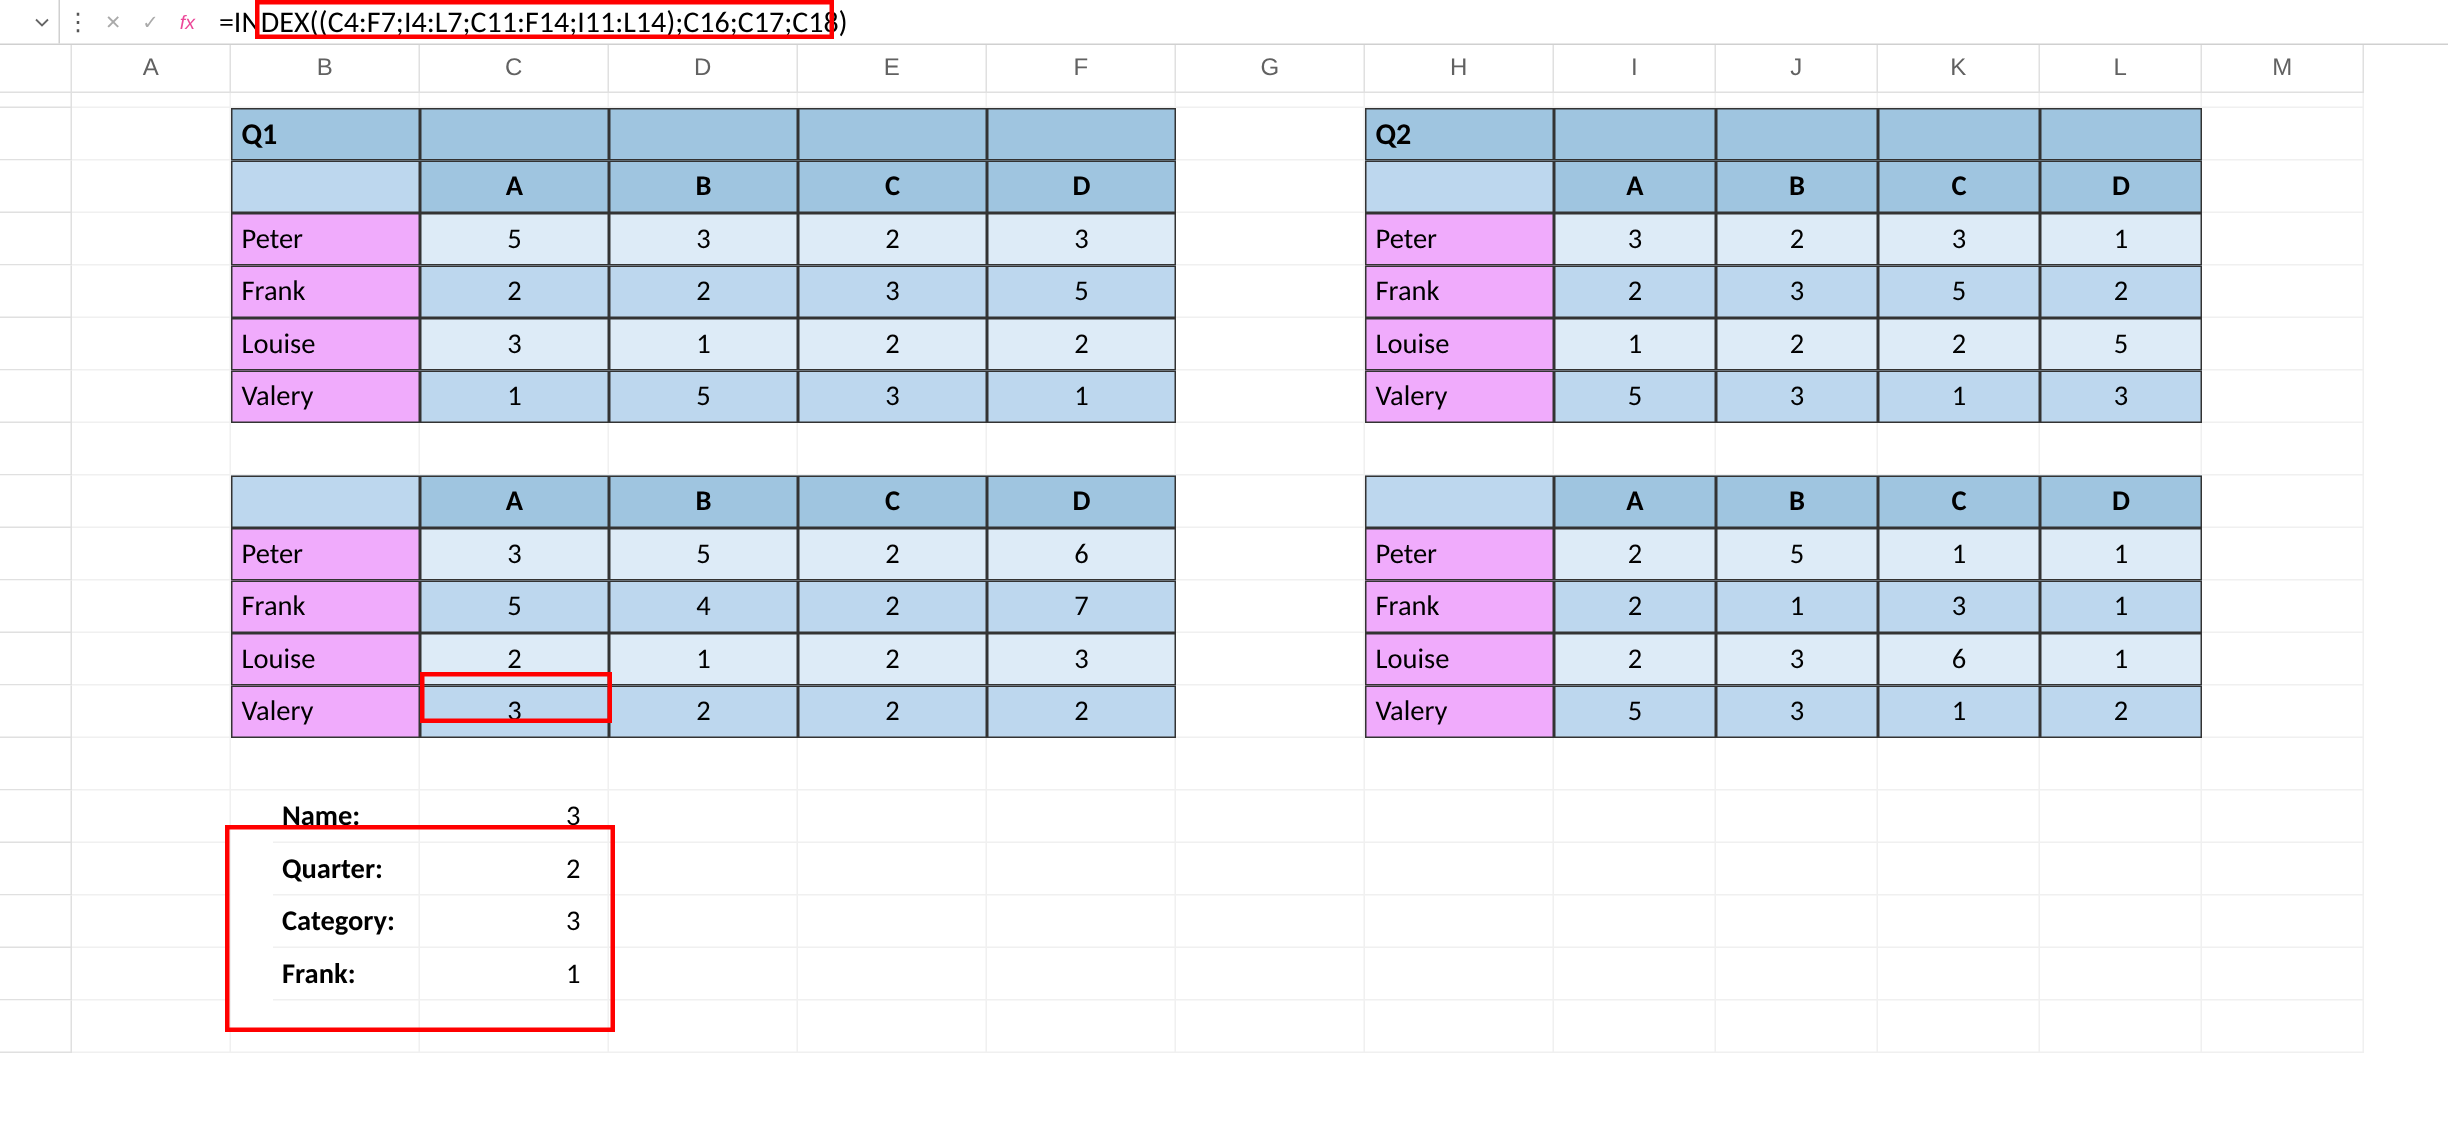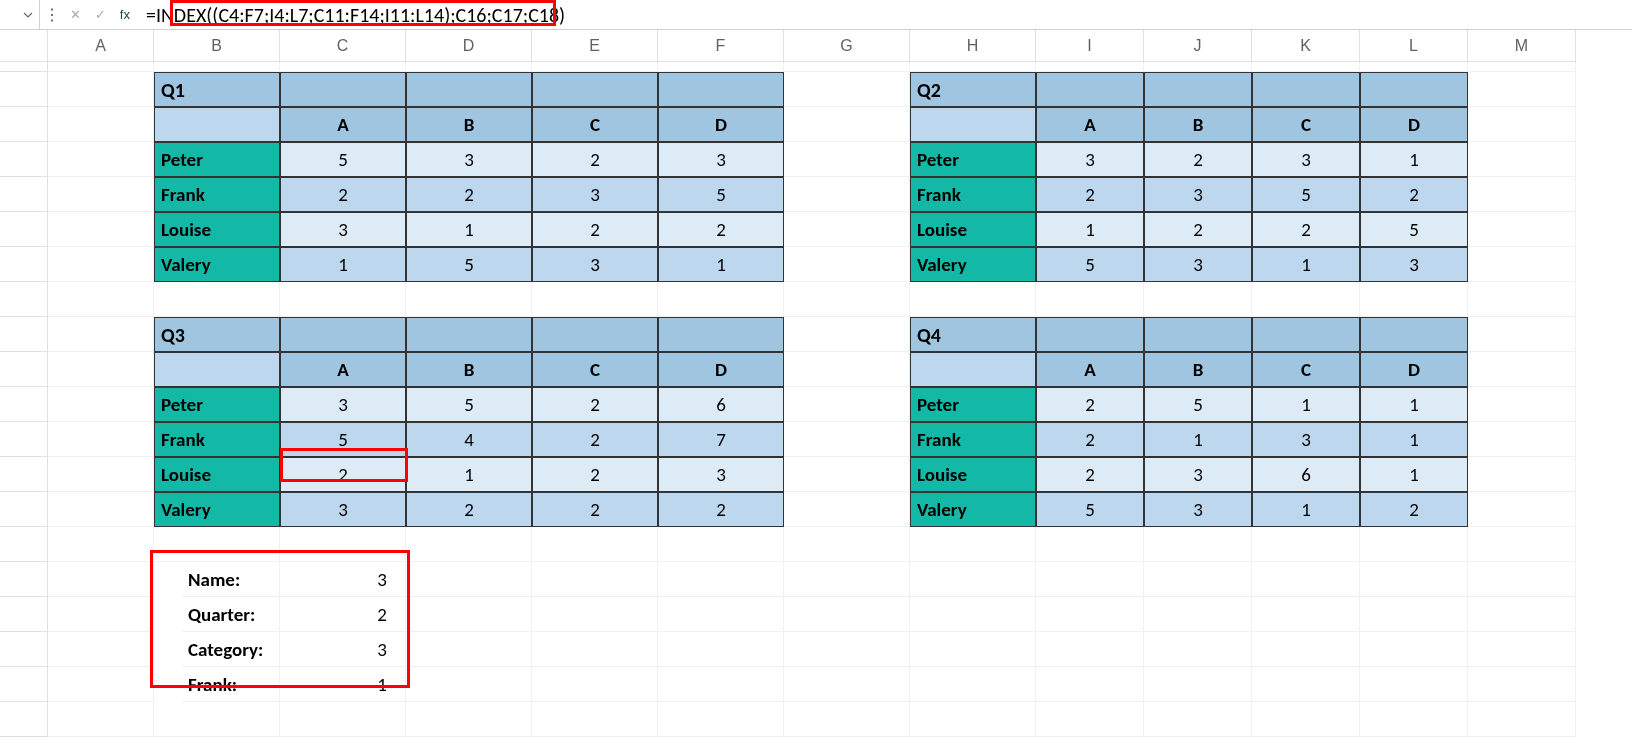--- a/index.html
+++ b/index.html
@@ -18,21 +18,21 @@
       display: flex;
       align-items: center;
       justify-content: flex-end;
       padding-right: 6px;
       border-right: 1px solid #d0d0d0;
       height: 100%;
     }
     .fb-dropdown svg { width: 10px; height: 10px; }
     .fb-btns { display: flex; align-items: center; padding: 0 4px; gap: 6px; height: 100%; }
     .fb-x, .fb-check { color: #aaa; font-size: 13px; padding: 0 4px; }
-    .fb-fx { font-size: 13px; color: #14532d; padding: 0 4px; }
+    .fb-fx { font-style: italic; font-size: 13px; color: #ec4899; padding: 0 4px; }
     .fb-formula {
       flex: 1;
       font-size: 20px;
       padding: 0 8px;
       height: 100%;
       display: flex;
       align-items: center;
       font-family: Calibri, Arial, sans-serif;
     }
     
@@ -91,23 +91,23 @@
       background: #BDD7EE;
       border: 1px solid #333;
     }
     .tbl-hdr {
       background: #9FC5E0;
       border: 1px solid #333;
       font-weight: 700;
       justify-content: center;
     }
     .tbl-name {
-      background: #14b8a6;
-      border: 1px solid #333;
-      font-weight: 700;
+      background: #f0abfc;
+      border: 1px solid #333;
+      font-weight: 400;
       justify-content: flex-start;
       text-align: center;
     }
     .tbl-val-a {
       background: #DDEBF7;
       border: 1px solid #333;
       justify-content: center;
     }
     .tbl-val-b {
       background: #BDD7EE;
@@ -292,36 +292,20 @@
         <div class="cell"></div>
         <div class="cell"></div>
         <div class="cell"></div>
         <div class="cell"></div>
         <div class="cell"></div>
         <div class="cell"></div>
         <div class="cell"></div>
         <div class="cell"></div>
       </div>
 
-    <div class="row">
-      <div class="row-header"></div>
-        <div class="cell"></div>
-      <div class="cell tbl-title">Q3</div>
-      <div class="cell tbl-title-fill"></div>
-      <div class="cell tbl-title-fill"></div>
-      <div class="cell tbl-title-fill"></div>
-      <div class="cell tbl-title-fill"></div>
-      <div class="cell"></div>
-      <div class="cell tbl-title">Q4</div>
-      <div class="cell tbl-title-fill"></div>
-      <div class="cell tbl-title-fill"></div>
-      <div class="cell tbl-title-fill"></div>
-      <div class="cell tbl-title-fill"></div>
-      <div class="cell"></div>
-    </div>
 
     <div class="row">
       <div class="row-header"></div>
         <div class="cell"></div>
       <div class="cell tbl-hdr-empty"></div>
       <div class="cell tbl-hdr">A</div>
       <div class="cell tbl-hdr">B</div>
       <div class="cell tbl-hdr">C</div>
       <div class="cell tbl-hdr">D</div>
       <div class="cell"></div>

